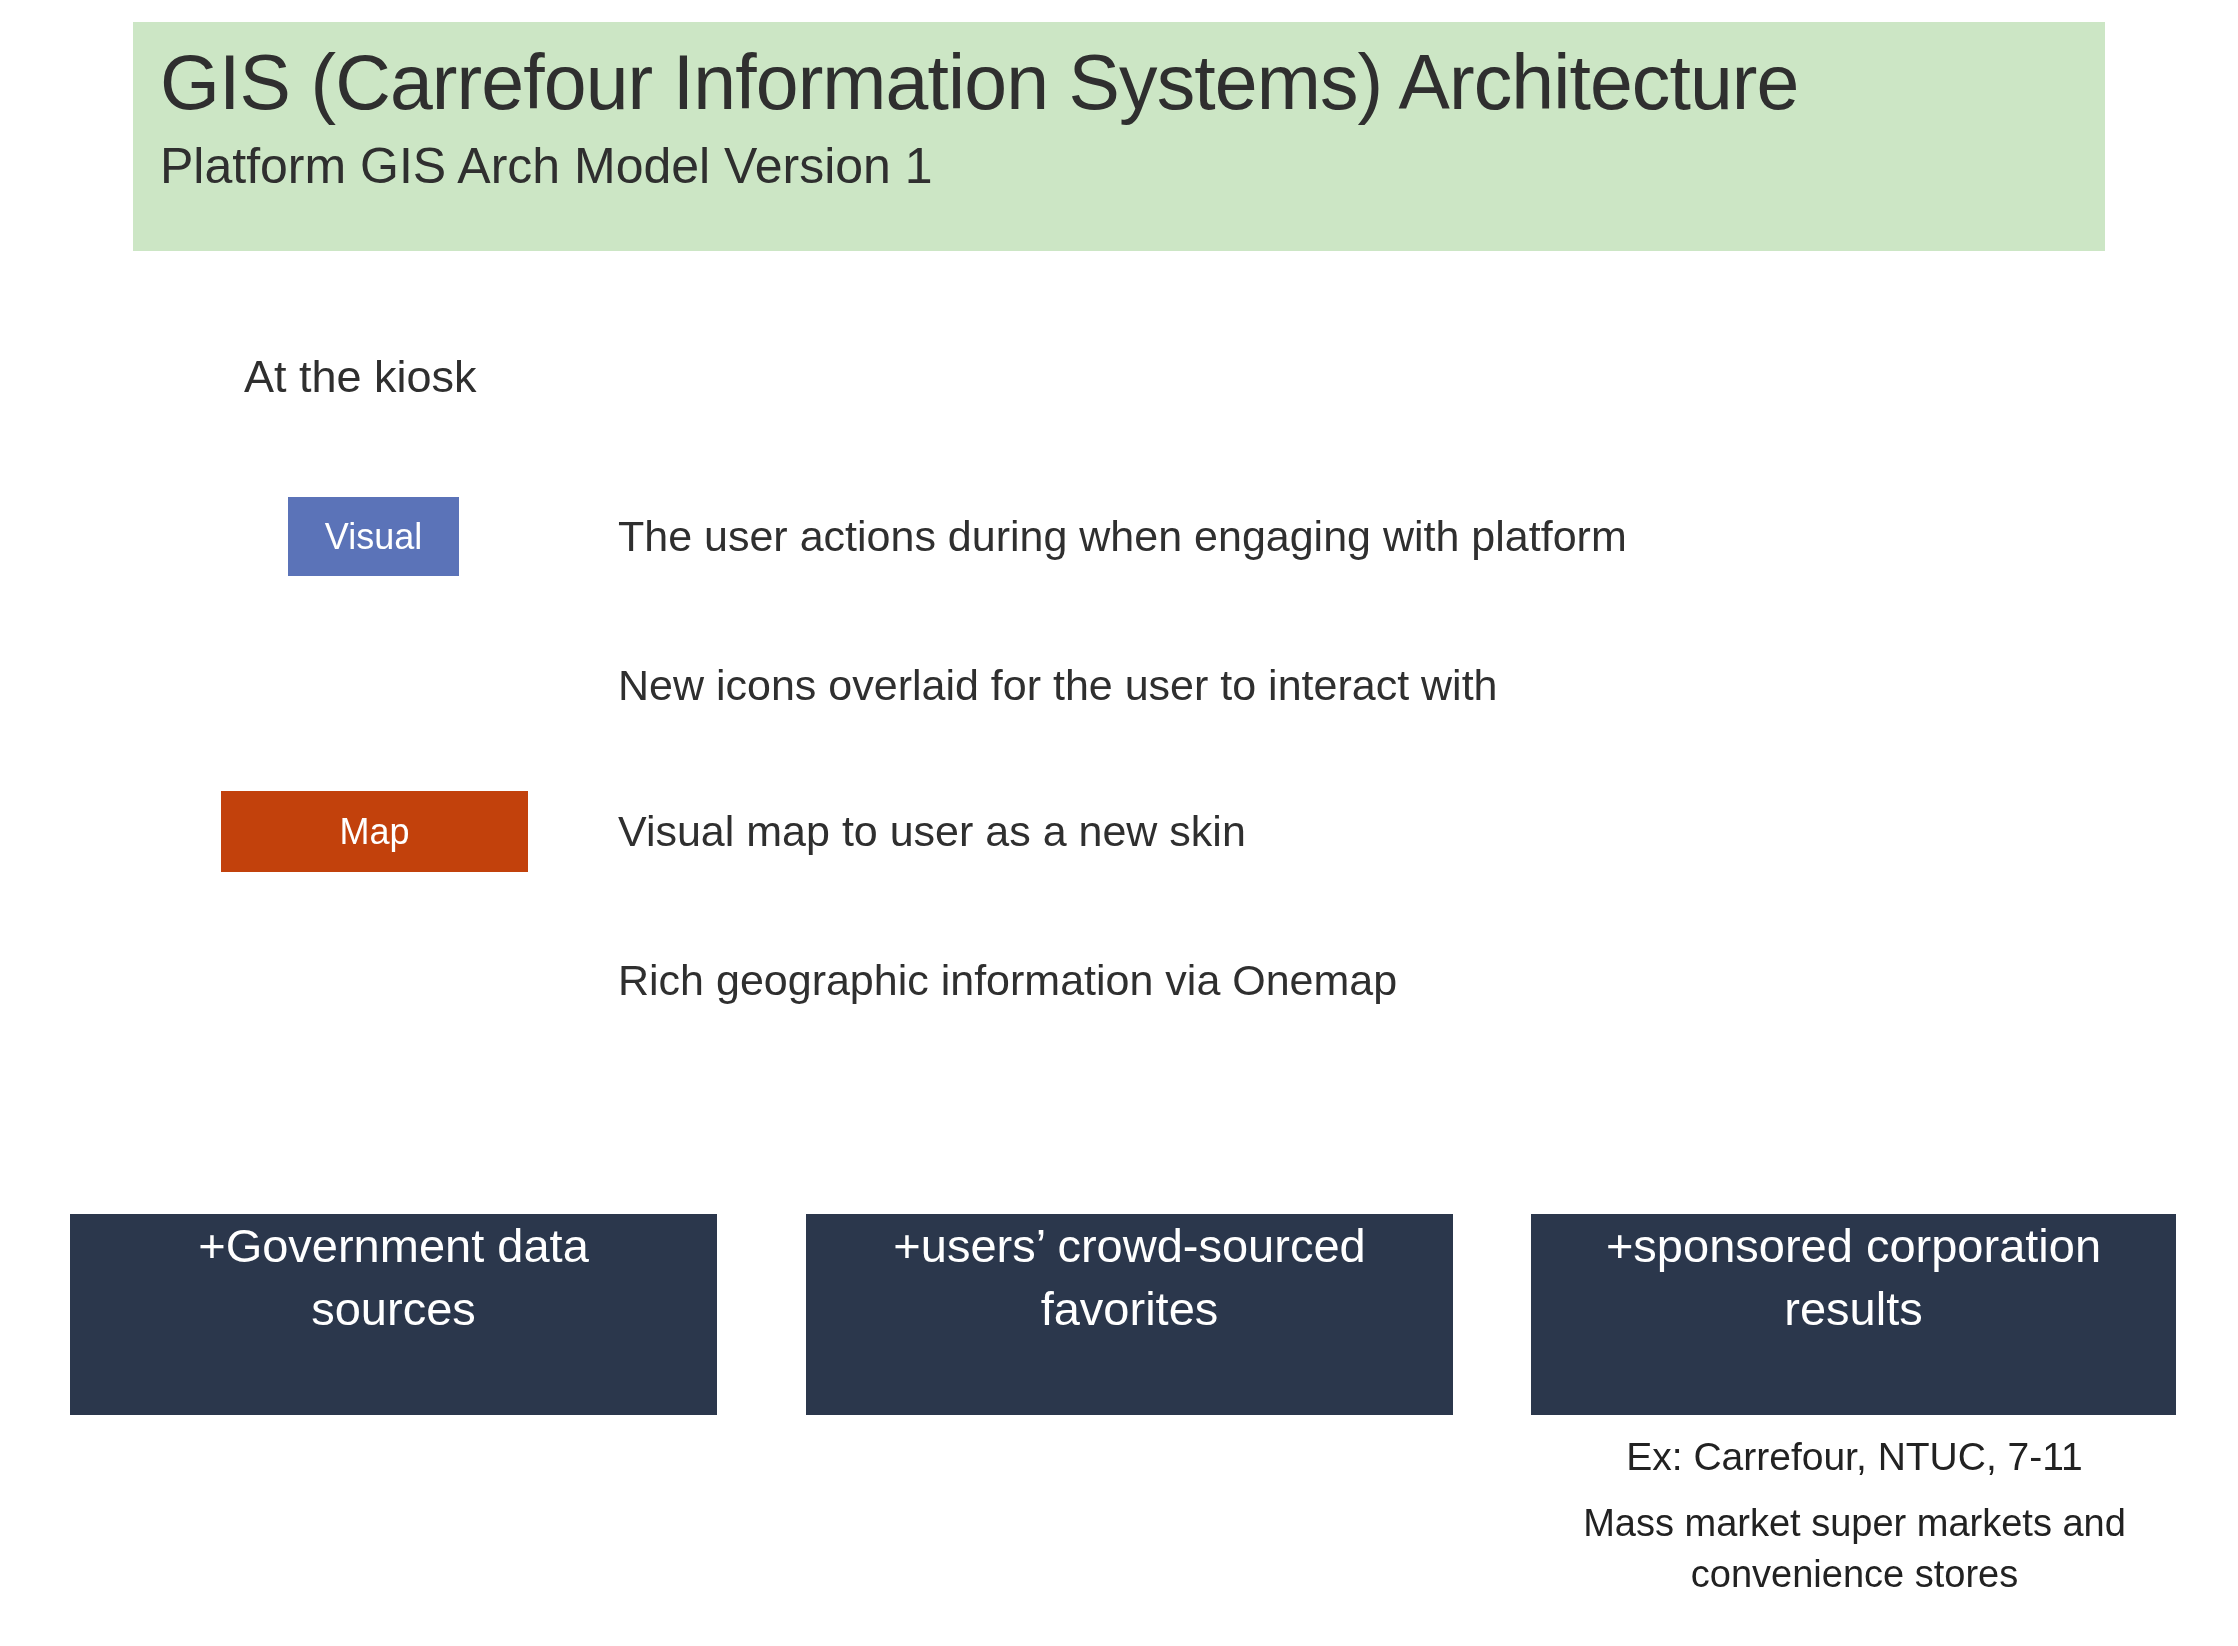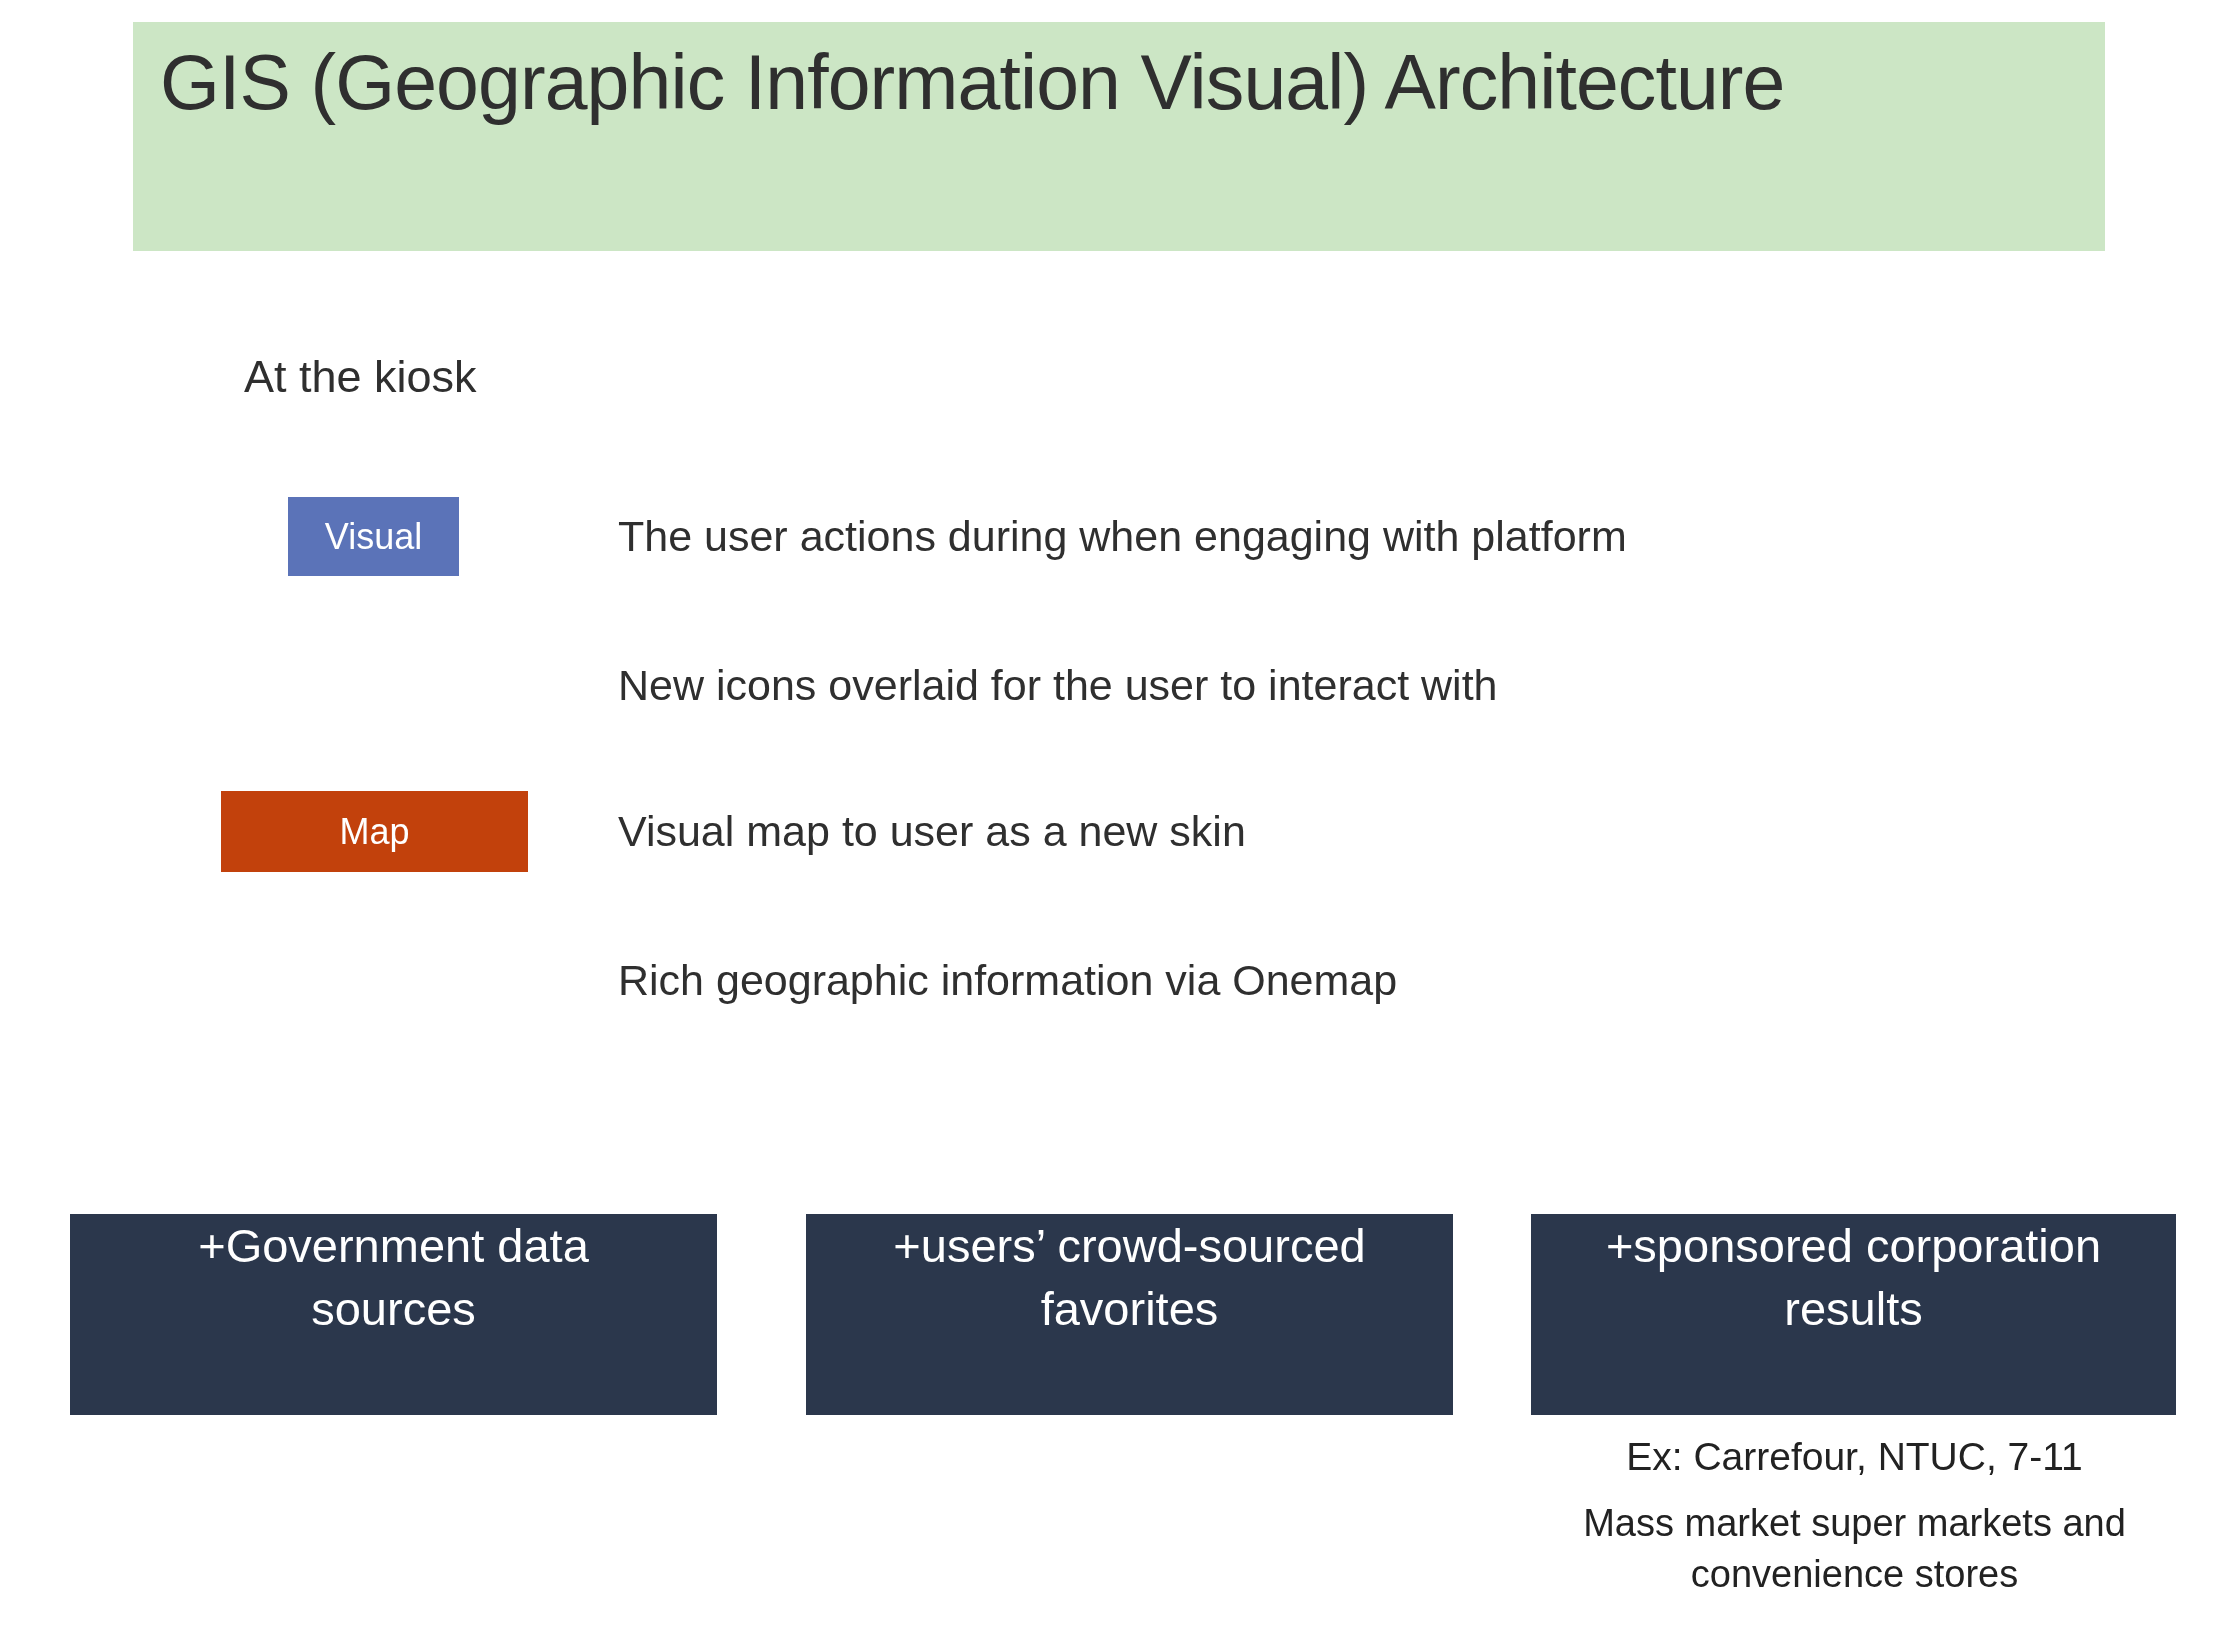--- a/index.html
+++ b/index.html
@@ -101,21 +101,22 @@
   }
   .note1 { font-size: 39px; line-height: 1.25; }
   .note2 { font-size: 38px; line-height: 1.35; margin: 16px auto 0; max-width: 564px; }
 </style>
 </head>
 <body>
 
 <div id="slide">
 
   <div class="header" style="background-color: rgb(204, 230, 197);">
-    <div class="title">GIS (Geographic Information Visual) Architecture</div>
+    <div class="title">GIS (Carrefour Information Systems) Architecture</div>
+    <div class="subtitle">Platform GIS Arch Model Version 1</div>
   </div>
 
   <div class="kiosk-label">At the kiosk</div>
 
   <div class="layer-box l0" style="background-color: rgb(91, 115, 184);">
     <span>Visual</span>
   </div>
   <div class="layer-desc d0">The user actions during when engaging with platform</div>
 
   <div class="layer-desc d1">New icons overlaid for the user to interact with</div>

